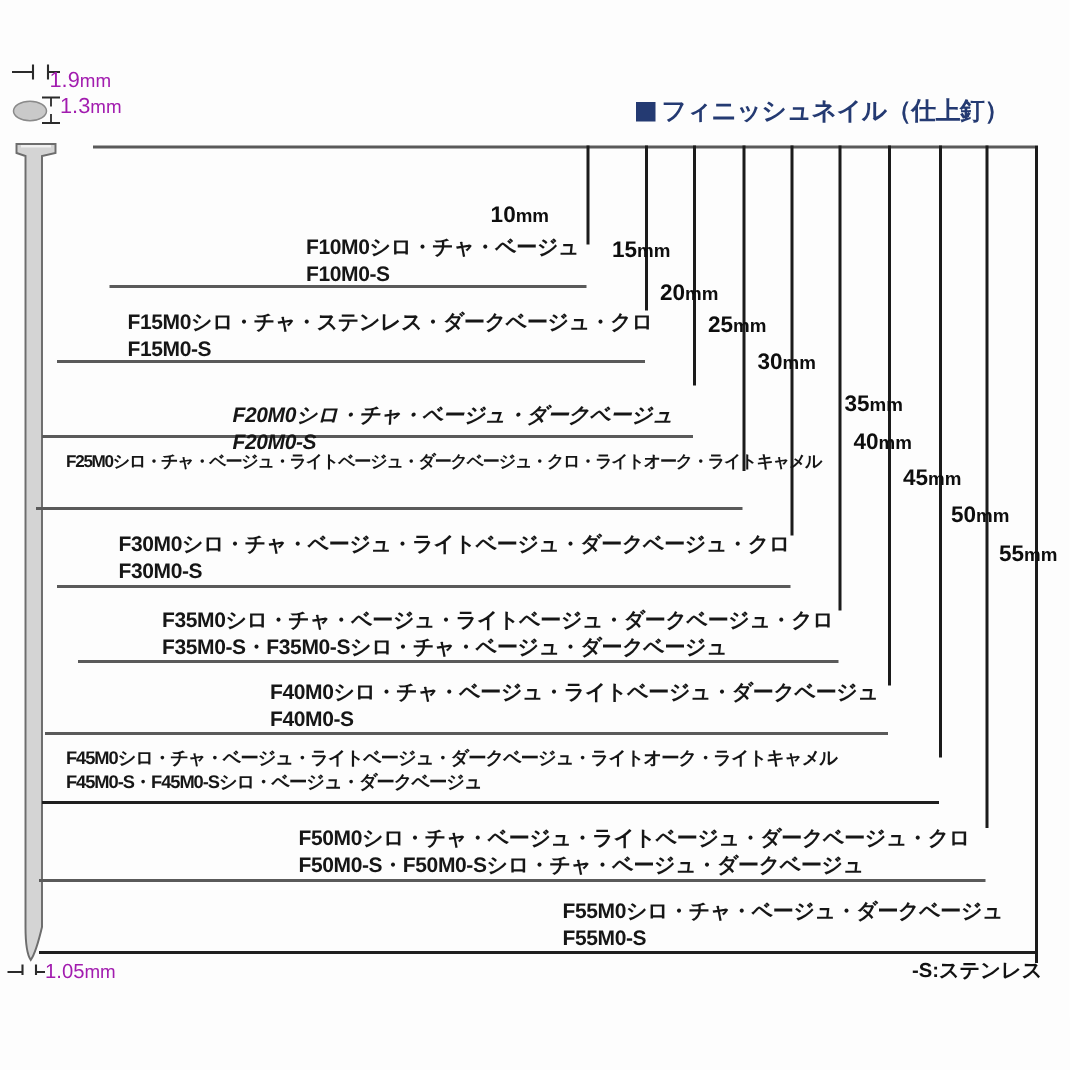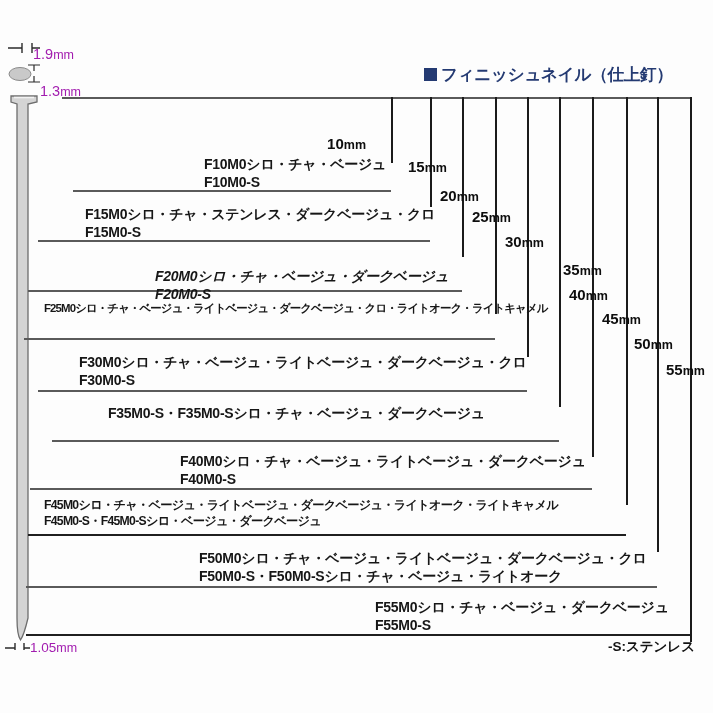--- a/index.html
+++ b/index.html
@@ -47,21 +47,21 @@
   .dim {
     position: absolute;
     font-size: 14.5px;
     font-weight: normal;
     color: #a21caf;
     white-space: nowrap;
     line-height: 1;
   }
   .dim small { font-size: 12.5px; }
   .dim-19 { left: 33px; top: 47px; }
-  .dim-13 { left: 40px; top: 84px; }
+  .dim-13 { left: 40px; top: 64px; }
   .dim-105 { left: 30px; top: 641px; font-size: 13.5px; }
   
   .nail-svg {
     position: absolute;
     left: 0px;
     top: 40px;
   }
   
   .vline {
     position: absolute;
@@ -209,36 +209,37 @@
   <div class="row xtight" style="left:44px; top:301px;">
     <span class="l1">F25M0シロ・チャ・ベージュ・ライトベージュ・ダークベージュ・クロ・ライトオーク・ライトキャメル</span>
   </div>
 
   <div class="row" style="left:79px; top:353px;">
     <span class="l1">F30M0シロ・チャ・ベージュ・ライトベージュ・ダークベージュ・クロ</span>
     <span class="l2">F30M0-S</span>
   </div>
 
   <div class="row" style="left:108px; top:404px;">
+    <span class="l1">F35M0シロ・チャ・ベージュ・ライトベージュ・ダークベージュ・クロ</span>
     <span class="l2">F35M0-S・F35M0-Sシロ・チャ・ベージュ・ダークベージュ</span>
   </div>
 
   <div class="row" style="left:180px; top:452px;">
     <span class="l1">F40M0シロ・チャ・ベージュ・ライトベージュ・ダークベージュ</span>
     <span class="l2">F40M0-S</span>
   </div>
 
   <div class="row tight" style="left:44px; top:497px;">
     <span class="l1">F45M0シロ・チャ・ベージュ・ライトベージュ・ダークベージュ・ライトオーク・ライトキャメル</span>
     <span class="l2">F45M0-S・F45M0-Sシロ・ベージュ・ダークベージュ</span>
   </div>
 
   <div class="row" style="left:199px; top:549px;">
     <span class="l1">F50M0シロ・チャ・ベージュ・ライトベージュ・ダークベージュ・クロ</span>
-    <span class="l2">F50M0-S・F50M0-Sシロ・チャ・ベージュ・ライトオーク</span>
+    <span class="l2">F50M0-S・F50M0-Sシロ・チャ・ベージュ・ダークベージュ</span>
   </div>
 
   <div class="row" style="left:375px; top:598px;">
     <span class="l1">F55M0シロ・チャ・ベージュ・ダークベージュ</span>
     <span class="l2">F55M0-S</span>
   </div>
 
   <div class="footnote">-S:ステンレス</div>
 
 </div>

